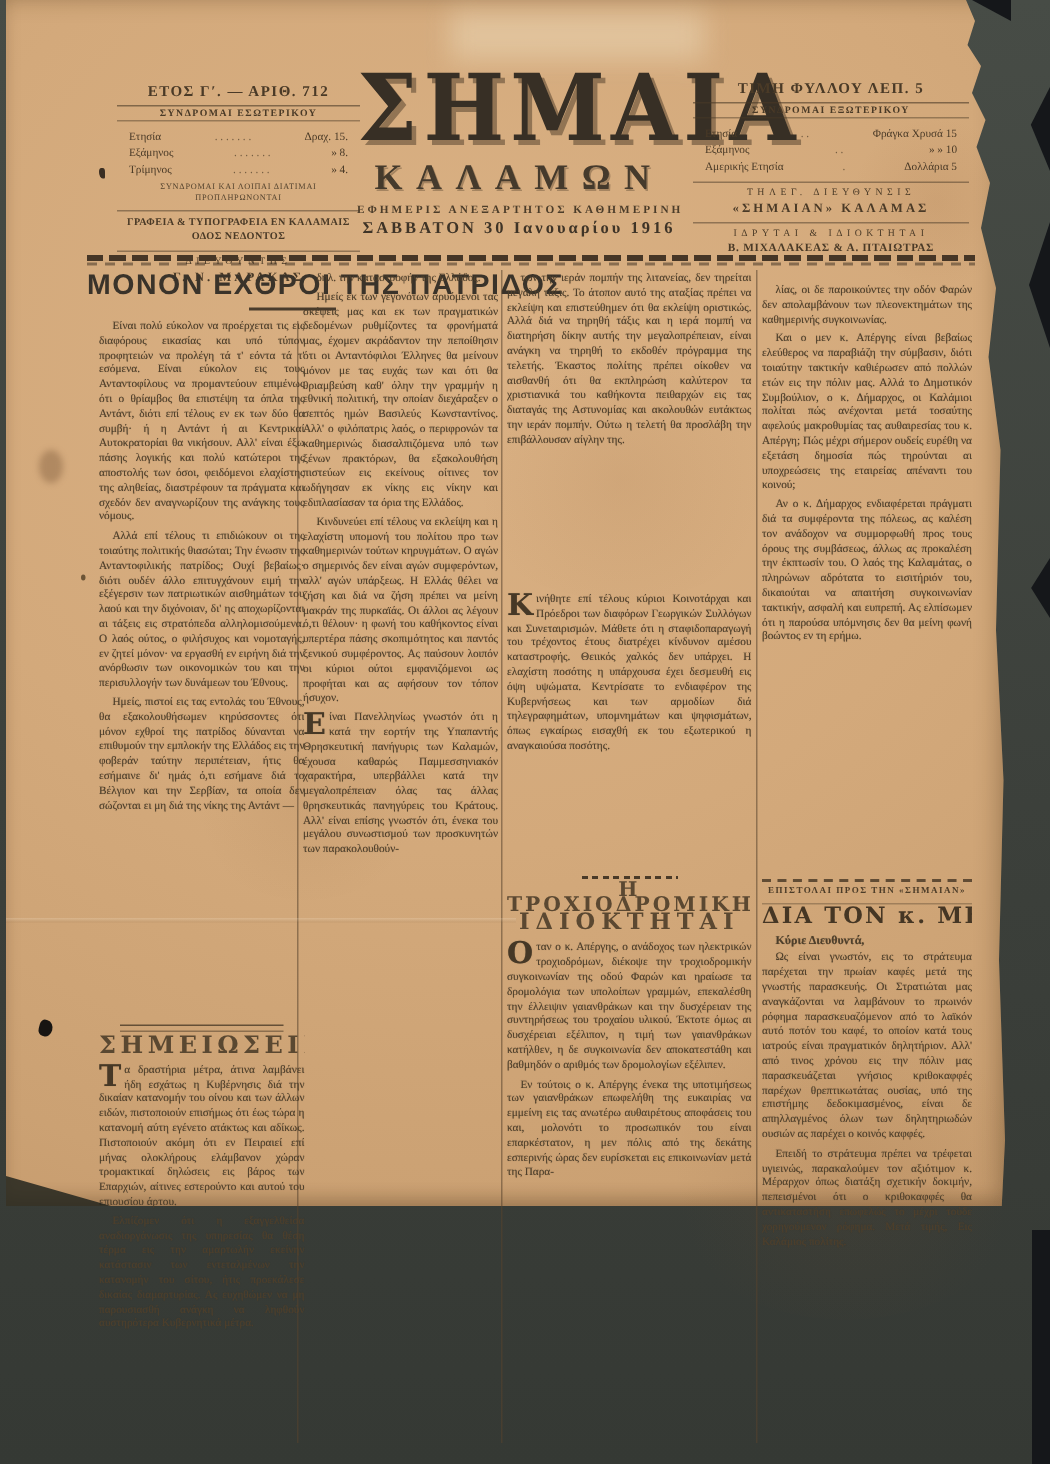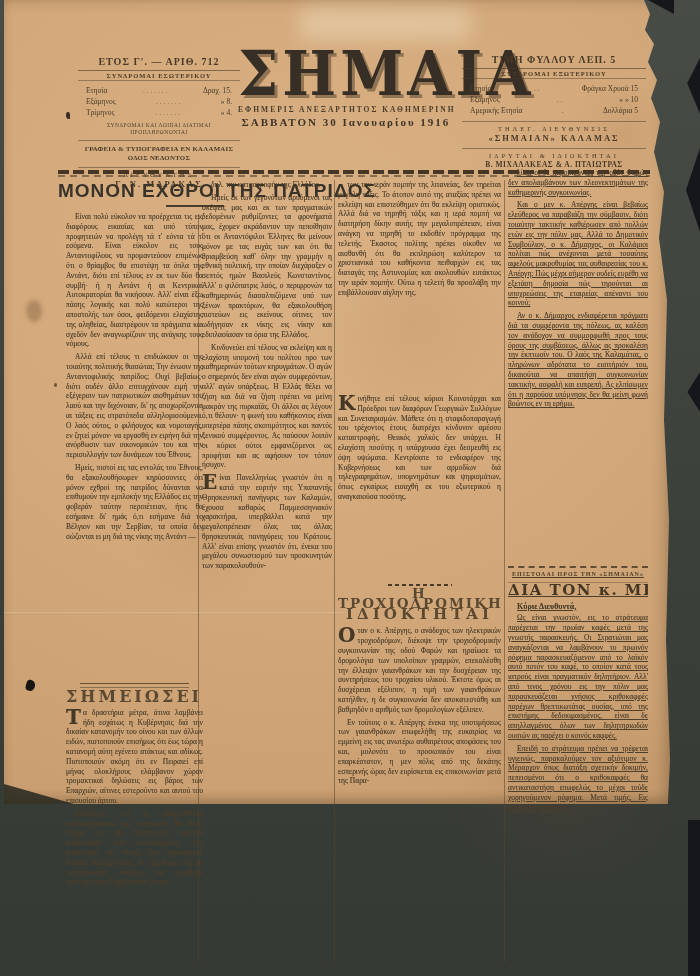--- a/index.html
+++ b/index.html
@@ -41,21 +41,21 @@
     background:repeating-linear-gradient(90deg,rgba(70,54,38,.55) 0 7px,rgba(0,0,0,0) 7px 12px);}
   
   .headline-block{position:absolute;left:54px;top:180px;width:274px;text-align:center;}
   .headline{font-family:"Liberation Sans","DejaVu Sans",sans-serif;font-weight:bold;font-size:19px;line-height:22px;letter-spacing:1px;color:#3a332a;margin:0;white-space:nowrap;}
   .hl-underline{width:58px;height:2px;background:#4a3c2c;margin:3px auto 0 auto;}
   .col{position:absolute;color:#4e3f2b;font-size:7.5px;line-height:9.8px;text-align:justify;overflow:hidden;}
   .col p{margin:0 0 3px 0;text-indent:9px;text-shadow:0 0 .5px rgba(78,63,44,.55);}
   .col1{left:62px;top:212px;width:137px;height:750px;}
   .col2{left:198px;top:180px;width:130px;height:782px;}
   .col3{left:334px;top:180px;width:163px;height:782px;}
-  .col4{left:504px;top:168px;width:140px;height:782px;text-decoration:underline;}
+  .col4{left:504px;top:188px;width:140px;height:782px;}
   .vrule{position:absolute;width:1px;background:rgba(88,68,46,.55);}
   .vr1{left:194px;top:214px;height:748px;}
   .vr2{left:330px;top:180px;height:782px;}
   .vr3{left:500px;top:180px;height:782px;}
   .clip{overflow:hidden;}
   .c1main{height:466px;}
   .c3a{height:214px;}
   .c3b{height:186px;}
   .c4a{height:396px;}
   .dc{float:left;font-weight:bold;font-size:20px;line-height:17px;padding:1px 2px 0 0;color:#463826;font-family:"DejaVu Serif",serif;}
@@ -121,20 +121,21 @@
           </div>
       </div>
       <div class="tinynote"><span>ΣΥΝΔΡΟΜΑΙ ΚΑΙ ΛΟΙΠΑΙ ΔΙΑΤΙΜΑΙ</span><br><span>ΠΡΟΠΛΗΡΩΝΟΝΤΑΙ</span></div>
       <div class="offices"><span>ΓΡΑΦΕΙΑ &amp; ΤΥΠΟΓΡΑΦΕΙΑ ΕΝ ΚΑΛΑΜΑΙΣ</span><br><span>ΟΔΟΣ ΝΕΔΟΝΤΟΣ</span></div>
       <div class="dirlbl">ΔΙΕΥΘΥΝΤΗΣ</div>
       <div class="dirname">Γ. Ν. ΜΑΡΑΚΑΣ</div>
     </div>
 
     <div class="mh-center">
       <div class="big-title">ΣΗΜΑΙΑ</div>
+      <div class="sub-title">ΚΑΛΑΜΩΝ</div>
       <div class="tagline">ΕΦΗΜΕΡΙΣ ΑΝΕΞΑΡΤΗΤΟΣ ΚΑΘΗΜΕΡΙΝΗ</div>
       <div class="dateline">ΣΑΒΒΑΤΟΝ 30 Ιανουαρίου 1916</div>
     </div>
 
     <div class="mh-right">
       <div class="issue">ΤΙΜΗ ΦΥΛΛΟΥ ΛΕΠ. 5</div>
       <div class="sec">ΣΥΝΔΡΟΜΑΙ ΕΞΩΤΕΡΙΚΟΥ</div>
       <div class="m-rows">
         <div class="m-row">
             <span>Ετησία</span>

